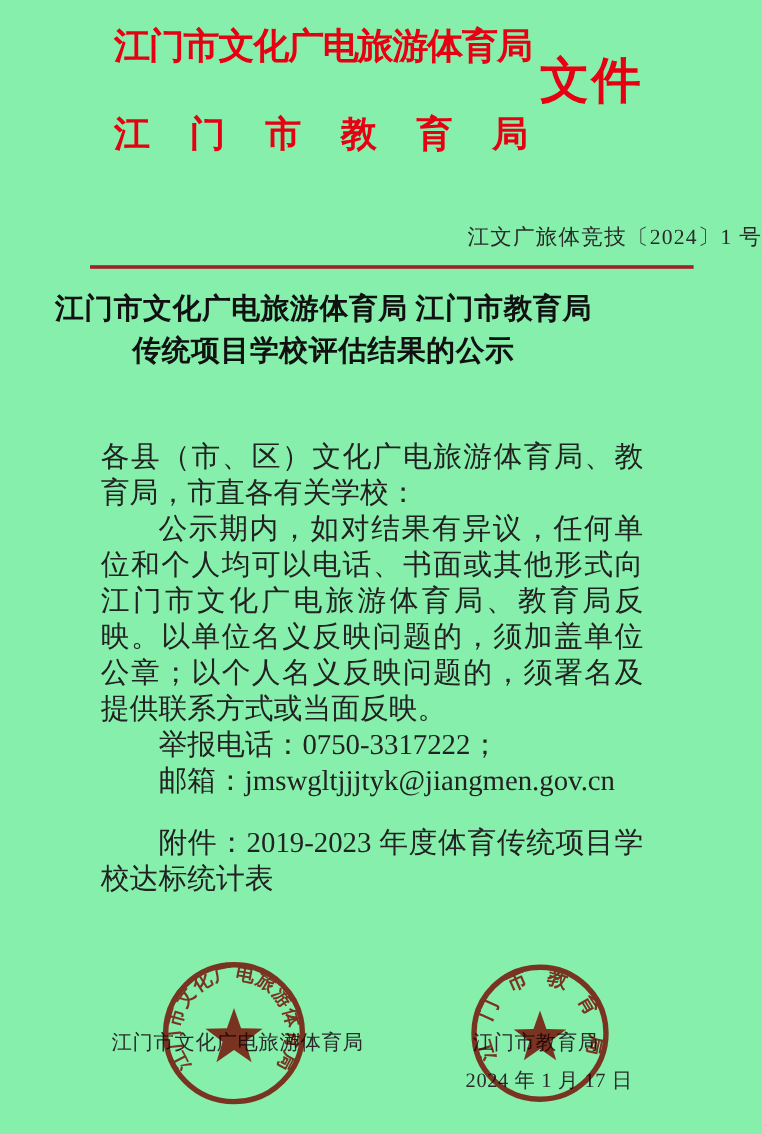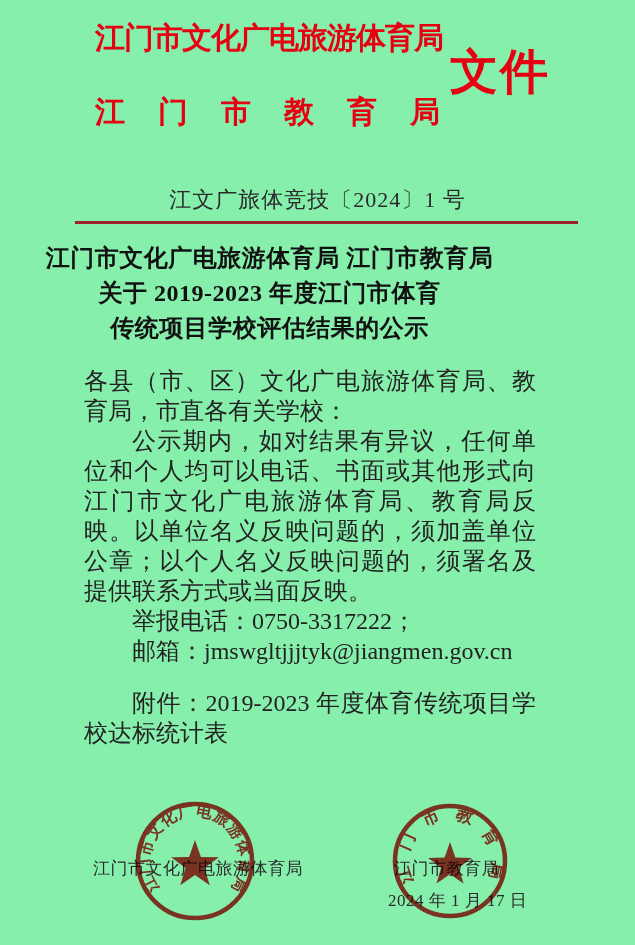--- a/index.html
+++ b/index.html
@@ -15,31 +15,31 @@
     color: #1d1d1d;
   }
   
   .agency1 {
     position: absolute; left: 95px; top: 18px; width: 350px;
     font-size: 30px; font-weight: bold; color: #e60012;
     letter-spacing: -1px; white-space: nowrap;
   }
   .doc-type {
     position: absolute; left: 450px; top: 40px;
-    font-size: 48px; font-weight: bold; color: #e60012;
+    font-size: 41px; font-weight: bold; color: #e60012;
     letter-spacing: 2px; white-space: nowrap;
   }
   .agency2 {
     position: absolute; left: 95px; top: 92px; width: 400px;
     font-size: 30px; font-weight: bold; color: #e60012;
     letter-spacing: 33px; white-space: nowrap;
   }
   .doc-number {
     position: absolute; left: 0; top: 185px; width: 635px;
-    text-align: center; font-size: 22px; color: #2a2a2a;
+    text-align: right; font-size: 18px; color: #2a2a2a;
     letter-spacing: 1px;
   }
   .red-divider {
     position: absolute; left: 75px; top: 221px;
     width: 503px; height: 3px; background: #a02228;
   }
   
   .title {
     position: absolute; left: 0; top: 241px; width: 539px;
     text-align: center; font-weight: bold; color: #111111;
@@ -84,21 +84,20 @@
   <div class="agency1">江门市文化广电旅游体育局</div>
   <div class="doc-type">文件</div>
   <div class="agency2">江门市教育局</div>
 
   <div class="doc-number">江文广旅体竞技〔2024〕1 号</div>
 
   <div class="red-divider"></div>
 
   <div class="title">
     <div>江门市文化广电旅游体育局 江门市教育局</div>
-    <div>关于 2019-2023 年度江门市体育</div>
     <div>传统项目学校评估结果的公示</div>
   </div>
 
   <div class="body-text">
     <p class="salutation">各县（市、区）文化广电旅游体育局、教育局，市直各有关学校：</p>
     <p>公示期内，如对结果有异议，任何单位和个人均可以电话、书面或其他形式向江门市文化广电旅游体育局、教育局反映。以单位名义反映问题的，须加盖单位公章；以个人名义反映问题的，须署名及提供联系方式或当面反映。</p>
     <p>举报电话：0750-3317222；</p>
     <p class="gap-sm">邮箱：jmswgltjjjtyk@jiangmen.gov.cn</p>
     <p class="gap-md">附件：2019-2023 年度体育传统项目学校达标统计表</p>
   </div>

